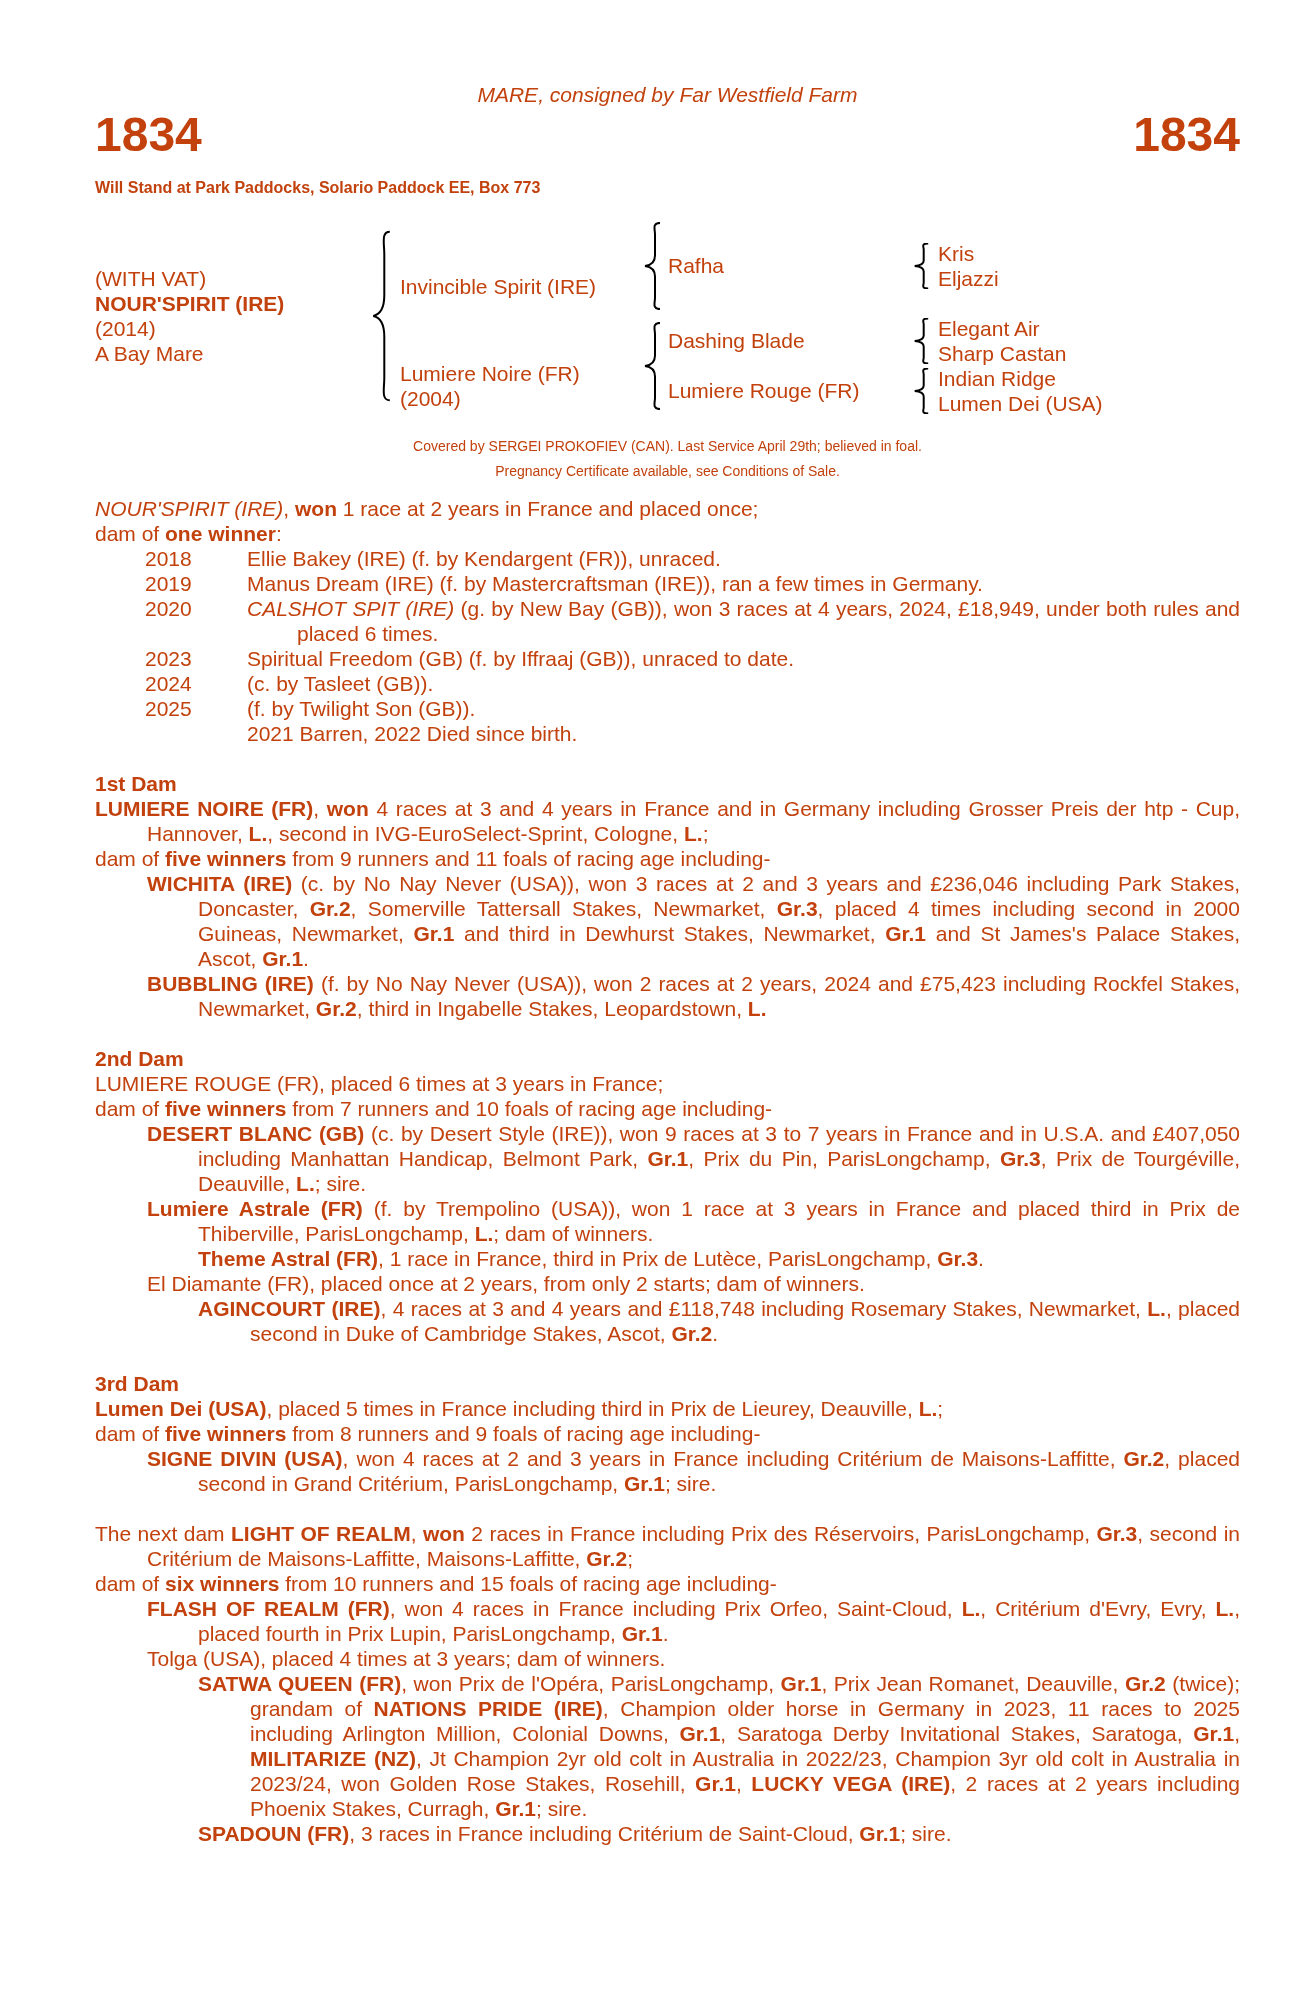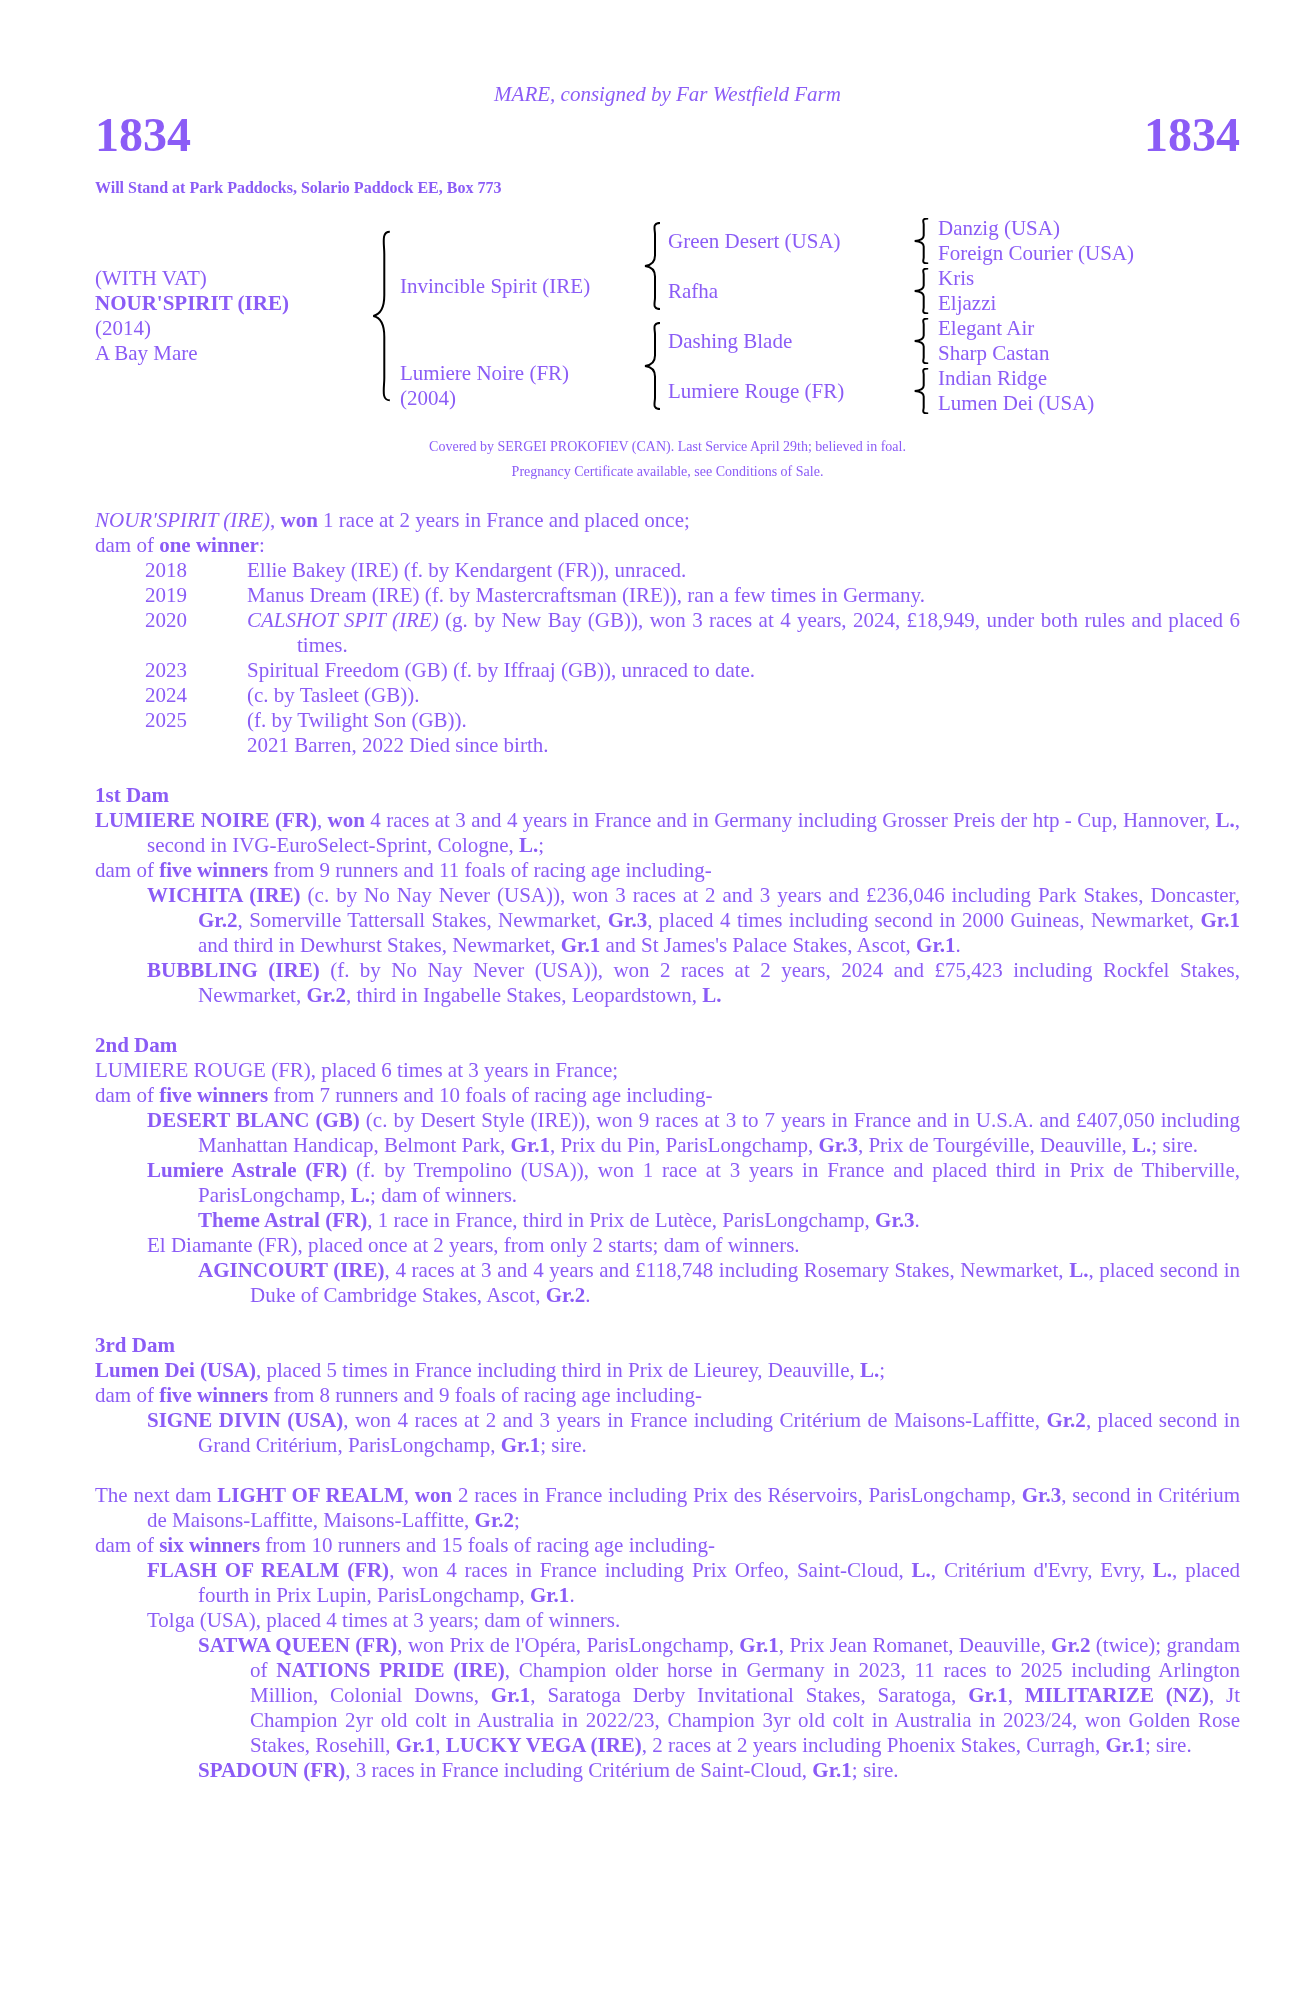--- a/index.html
+++ b/index.html
@@ -1,19 +1,19 @@
 <!DOCTYPE html>
 <html><head>
 <meta charset="utf-8">
 <style>
   html,body{margin:0;padding:0;background:#e8e8e8;}
   .page{
-    width:1315px;height:2000px;background:#ffffff;color:#8b5cf6;
+    width:1315px;height:2000px;background:#ffffff;color:#c2410c;
     box-sizing:border-box;padding:82px 75px 0 95px;margin:0 auto;
-    font-family:Liberation Serif, serif;overflow:hidden;
+    font-family:Liberation Sans, sans-serif;overflow:hidden;
   }
   .consign{text-align:center;font-style:italic;font-size:21px;line-height:25px;}
   .lot-row{display:flex;justify-content:space-between;align-items:flex-end;margin-top:2px;
     font-size:48px;font-weight:bold;line-height:52px;}
   .stand{margin-top:14px;font-weight:bold;font-size:16px;line-height:25px;}
 
   .pedigree{margin-top:16px;height:200px;display:flex;font-size:21px;}
   .ped-info{width:275px;display:flex;flex-direction:column;justify-content:center;line-height:25px;}
   .ped-name{font-weight:bold;}
   .brace{align-self:center;flex:0 0 auto;}
@@ -25,21 +25,21 @@
   .ped-half{height:100px;display:flex;align-items:center;}
   .g2cell{width:250px;padding-left:8px;line-height:25px;box-sizing:border-box;margin-top:40px;}
   .quarters{flex:1;display:flex;flex-direction:column;}
   .quarter{height:50px;display:flex;align-items:center;}
   .g3cell{width:250px;padding-left:6px;box-sizing:border-box;}
   .g4col{flex:1;padding-left:8px;display:flex;flex-direction:column;justify-content:center;}
   .g4col .g4row{height:25px;line-height:25px;white-space:nowrap;}
 
   .covered{margin-top:18px;text-align:center;font-size:14px;line-height:25px;}
 
-  .body-blocks{margin-top:24px;font-size:21px;line-height:25px;}
+  .body-blocks{margin-top:12px;font-size:21px;line-height:25px;}
   .para{text-align:justify;}
   .l0{padding-left:52px;text-indent:-52px;}
   .l1{padding-left:103px;text-indent:-51px;}
   .l2{padding-left:155px;text-indent:-52px;}
   .produce{padding-left:202px;text-indent:-152px;}
   .produce .year{display:inline-block;width:102px;text-indent:0;}
   .note{padding-left:202px;text-indent:-50px;}
   .heading{font-weight:bold;}
   .gap{height:25px;}
   .b{font-weight:bold;}
@@ -76,32 +76,20 @@
         <div class="g2cell">
           <div>Invincible Spirit (IRE)</div>
           <div></div>
         </div>
         <div class="brace b2">
           <svg viewBox="0 0 20 100" preserveAspectRatio="none">
               <path d="M18 1 C10 1 13 8 13 14 L13 38 C13 45 10 49 3 50 C10 51 13 55 13 62 L13 86 C13 92 10 99 18 99" fill="none" stroke="#000" stroke-width="2" vector-effect="non-scaling-stroke"></path>
             </svg>
         </div>
         <div class="quarters">
-          <div class="quarter">
-            <div class="g3cell">Green Desert (USA)</div>
-            <div class="brace b3">
-              <svg viewBox="0 0 20 100" preserveAspectRatio="none">
-                  <path d="M18 1 C10 1 13 8 13 14 L13 38 C13 45 10 49 3 50 C10 51 13 55 13 62 L13 86 C13 92 10 99 18 99" fill="none" stroke="#000" stroke-width="2" vector-effect="non-scaling-stroke"></path>
-                </svg>
-            </div>
-            <div class="g4col">
-              <div class="g4row">Danzig (USA)</div>
-              <div class="g4row">Foreign Courier (USA)</div>
-            </div>
-          </div>
           <div class="quarter">
             <div class="g3cell">Rafha</div>
             <div class="brace b3">
               <svg viewBox="0 0 20 100" preserveAspectRatio="none">
                   <path d="M18 1 C10 1 13 8 13 14 L13 38 C13 45 10 49 3 50 C10 51 13 55 13 62 L13 86 C13 92 10 99 18 99" fill="none" stroke="#000" stroke-width="2" vector-effect="non-scaling-stroke"></path>
                 </svg>
             </div>
             <div class="g4col">
               <div class="g4row">Kris</div>
               <div class="g4row">Eljazzi</div>

